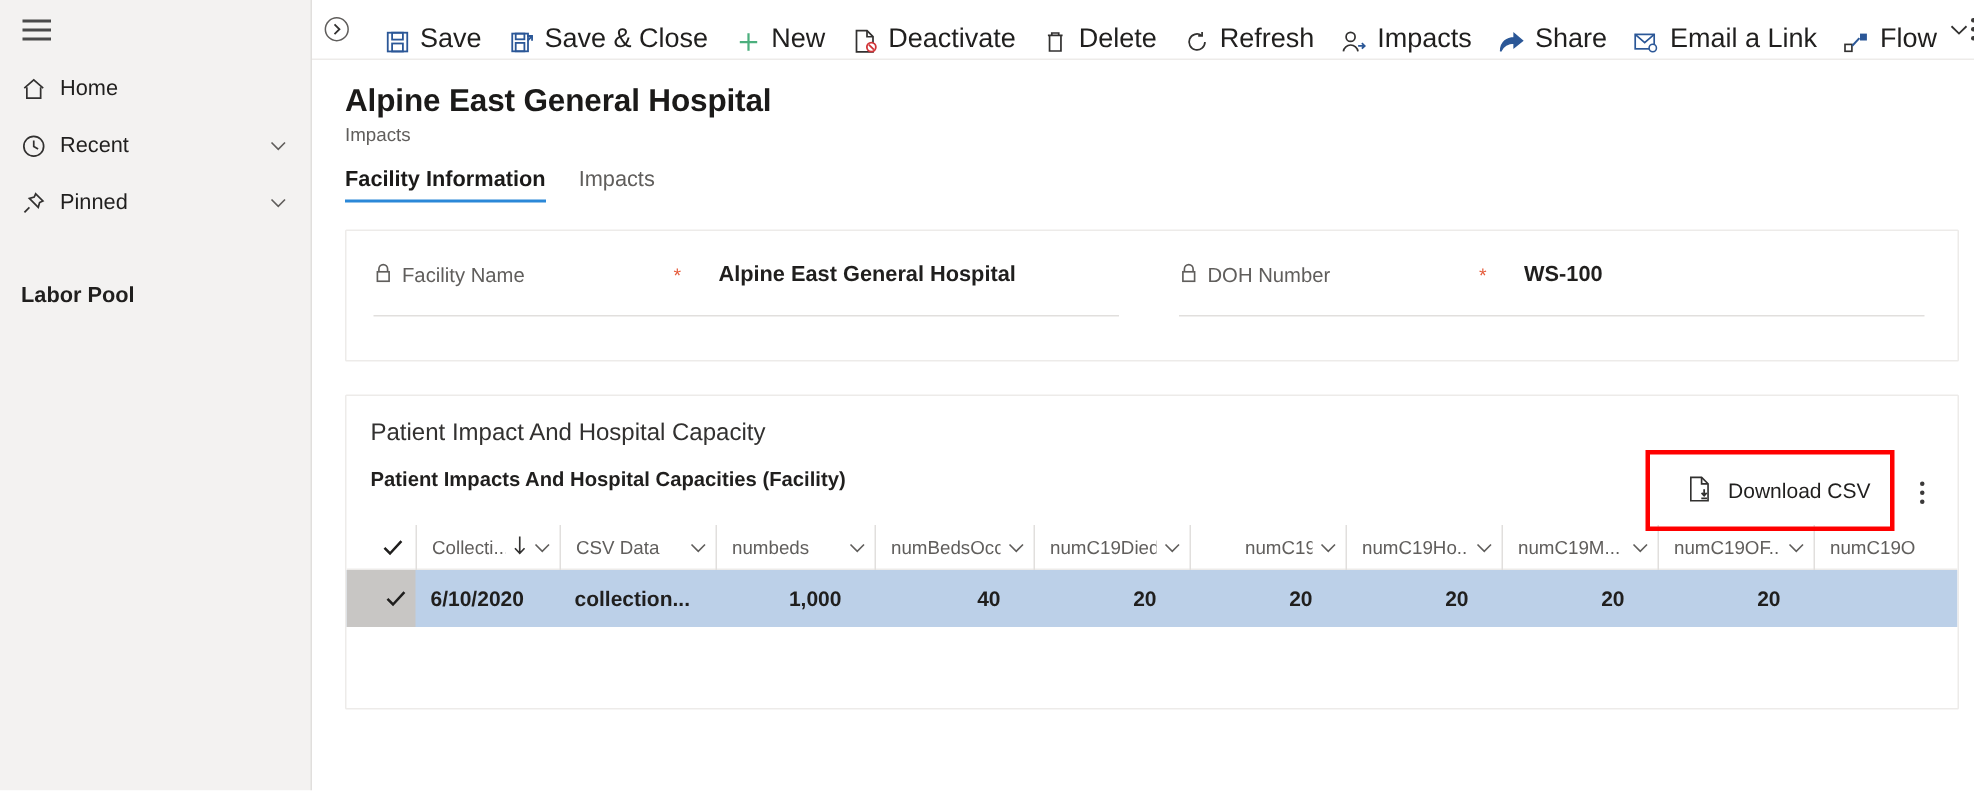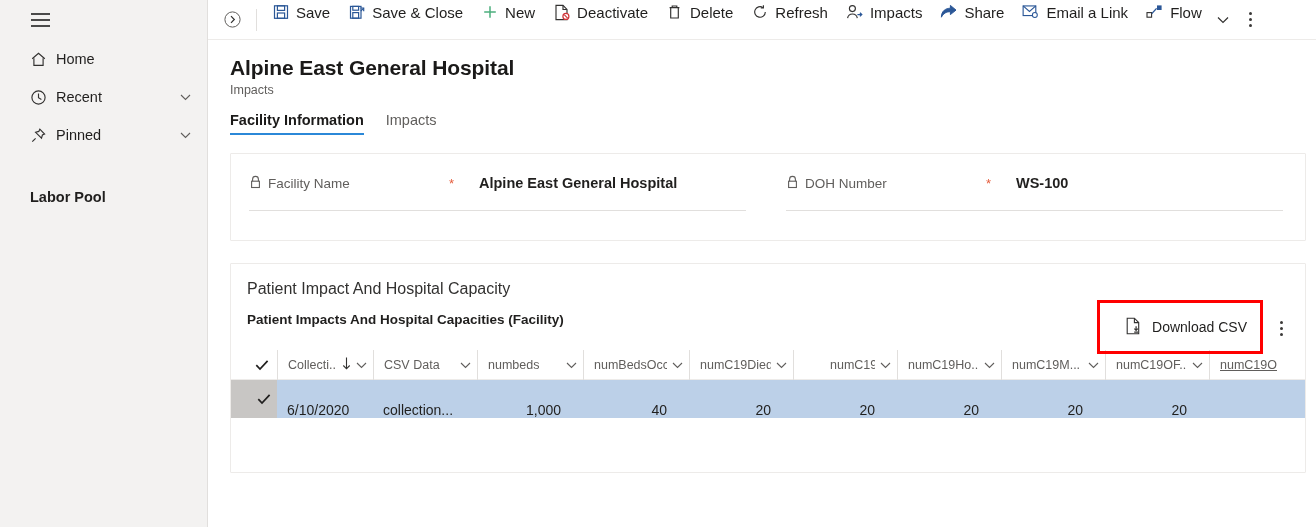--- a/index.html
+++ b/index.html
@@ -12,21 +12,20 @@
   }
   .app { display: flex; width: 1316px; height: 527px; }
 
   
   .sidebar {
     width: 208px; height: 527px;
     background: #f3f2f1;
     border-right: 1px solid #e1dfdd;
     flex: 0 0 208px;
     position: relative;
-    padding-left: 16px;
   }
   .hamburger-row { height: 40px; display: flex; align-items: center; padding-left: 15px; }
   .hamburger { width: 19px; height: 14px; display: flex; flex-direction: column; justify-content: space-between; cursor: pointer; }
   .hamburger i { display: block; height: 2px; background: #4a4a4a; border-radius: 0; }
   .nav-item {
     height: 38px; display: flex; align-items: center;
     padding: 0 14px 0 14px; cursor: pointer; position: relative;
     font-size: 14.5px; color: #201f1e;
   }
   .nav-item .nico { width: 26px; flex: 0 0 26px; display: flex; align-items: center; color: #201f1e; }
@@ -48,22 +47,22 @@
     height: 40px; border-bottom: 1px solid #edebe9;
     display: flex; align-items: center; padding-left: 8px; gap: 0px;
     background: #ffffff; white-space: nowrap;
   }
   .cmd-circle {
     width: 32px; height: 32px; display: flex; align-items: center; justify-content: center;
     cursor: pointer; margin-right: 6px;
   }
   .cmd-sep { width: 1px; height: 22px; background: #e1dfdd; margin: 0 6px 0 2px; }
   .cmd {
-    display: flex; align-items: flex-start; gap: 7px; height: 32px;
-    padding: 0 9px; font-size: 15px; color: #201f1e; cursor: pointer; border-radius: 2px;
+    display: flex; align-items: flex-end; gap: 7px; height: 32px;
+    padding: 0 9px; font-size: 18px; color: #201f1e; cursor: pointer; border-radius: 2px;
   }
   .cmd .ci { display: flex; align-items: center; justify-content: center; width: 17px; }
   .cmd-chevron { display: flex; align-items: center; justify-content: center; width: 24px; height: 32px; cursor: pointer; color: #201f1e; }
   .cmd-ellipsis { display: flex; align-items: center; justify-content: center; width: 28px; height: 32px; cursor: pointer; margin-left: 2px; }
   .dots-v { display: flex; flex-direction: column; gap: 3px; align-items: center; }
   .dots-v b { width: 3px; height: 3px; background: #3b3a39; border-radius: 50%; display: block; }
 
   .content { padding: 0 0 0 0; }
 
   .rec-head { padding: 16px 0 0 22px; }
@@ -110,23 +109,24 @@
   .gh {
     display: flex; align-items: center; height: 30px;
     border-left: 1px solid #e1dfdd; padding: 0 6px 0 10px;
     gap: 5px; cursor: pointer; overflow: hidden; white-space: nowrap;
   }
   .gh .ghlabel { flex: 1 1 auto; overflow: hidden; }
   .gh .sortarrow { color: #323130; font-size: 13px; }
   .gh .ghchev { color: #605e5c; flex: 0 0 auto; }
 
   .grid-row {
-    display: flex; align-items: flex-end; height: 38px;
+    display: flex; align-items: center; height: 38px;
     padding-left: 16px; font-size: 14px; color: #201f1e;
     background: #bcd0e8;
+    font-weight: bold;
   }
   .grid-row .gcheck { background: #c8c6c4; height: 38px; margin-left: -16px; padding-left: 16px; width: 46px; flex: 0 0 46px; justify-content: flex-end; padding-right: 6px; }
   .gc { padding: 0 10px; overflow: hidden; white-space: nowrap; display: flex; align-items: center; }
   .gc.num { justify-content: flex-end; padding-right: 22px; }
 </style>
 </head>
 <body>
 
 <div class="app">
 
@@ -432,21 +432,21 @@
                 <span class="ghchev"><svg width="11" height="7" viewBox="0 0 11 7">
                     <path d="M1 1 L5.5 5.5 L10 1" fill="none" stroke="#605e5c" stroke-width="1.1"></path>
                   </svg></span>
               </div>
               <div class="gh" style="width: 104px; flex: 0 0 104px;">
                 <span class="ghlabel">numC19OF...</span>
                 <span class="ghchev"><svg width="11" height="7" viewBox="0 0 11 7">
                     <path d="M1 1 L5.5 5.5 L10 1" fill="none" stroke="#605e5c" stroke-width="1.1"></path>
                   </svg></span>
               </div>
-              <div class="gh" style="width: 80px; flex: 0 0 80px; text-decoration: underline;">
+              <div class="gh" style="width: 80px; flex: 0 0 80px;">
                 <span class="ghlabel">numC19O</span>
               </div>
             </div>
           <div id="grid-body">
               <div class="grid-row">
                 <span class="gcheck">
                   <svg width="14" height="12" viewBox="0 0 14 12">
                     <path d="M1.3 6.2 L5 10 L12.6 1.8" fill="none" stroke="#201f1e" stroke-width="1.7"></path>
                   </svg>
                 </span>

